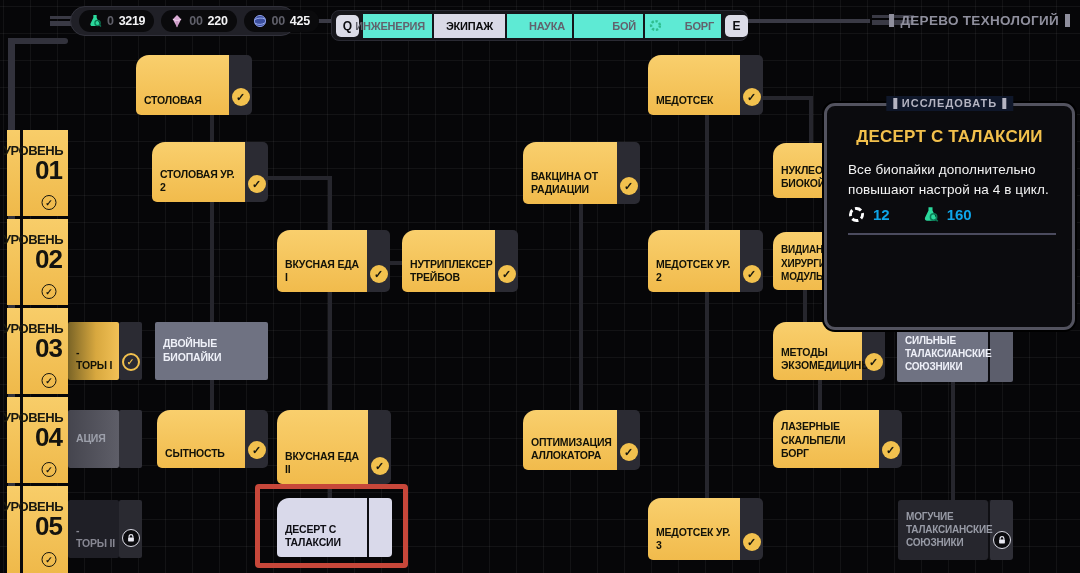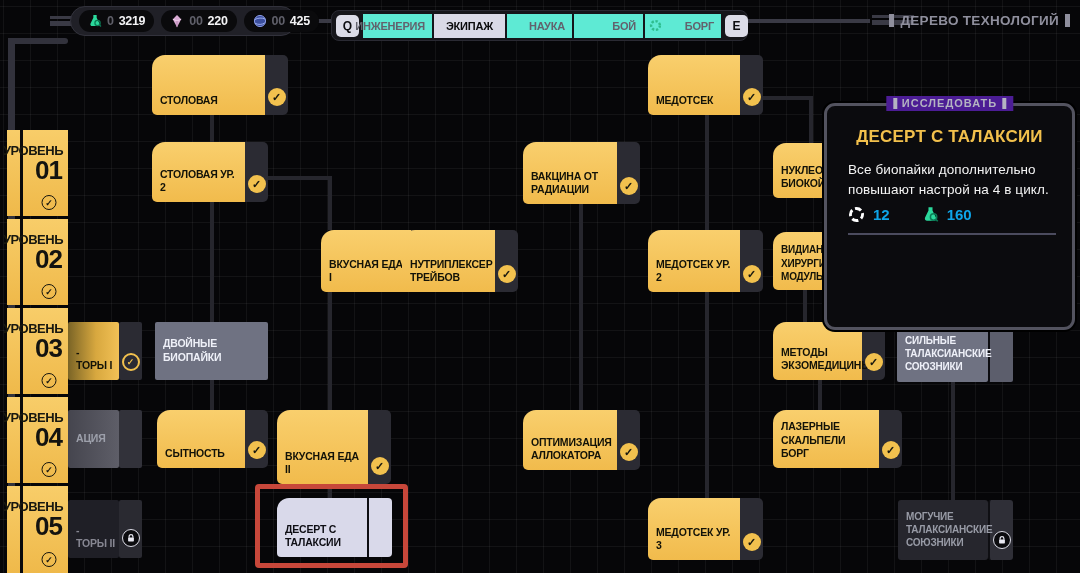--- a/index.html
+++ b/index.html
@@ -108,21 +108,21 @@
 
   .conn{position:absolute;background:#26262d;z-index:1}
 
   .redbox{position:absolute;left:255px;top:484px;width:153px;height:84px;
     border:5px solid #c7473a;border-radius:4px;z-index:8;box-sizing:border-box}
 
   
   .tooltip{position:absolute;left:824px;top:103px;width:251px;height:227px;z-index:50;
     background:#0b0b0e;border:3px solid #53535f;border-radius:11px;box-sizing:border-box;
     box-shadow:0 0 0 2px #000}
-  .tt-head{position:absolute;top:-10px;left:50%;transform:translateX(-50%);background:#4c1d95;
+  .tt-head{position:absolute;top:-10px;left:50%;transform:translateX(-50%);background:#0f172a;
     padding:0 7px;display:flex;align-items:center;gap:5px;color:#b4b4c2;font-weight:700;
     font-size:11px;line-height:15px;letter-spacing:1px;white-space:nowrap}
   .tt-head .bar{width:4px;height:11px;background:#b4b4c2}
   .tt-title{position:absolute;top:21px;left:0;right:0;text-align:center;color:#f2c04c;
     font-weight:700;font-size:17px;letter-spacing:.2px}
   .tt-desc{position:absolute;top:54px;left:21px;right:16px;color:#f4f4f4;font-size:13.5px;
     line-height:1.45;letter-spacing:.1px}
   .tt-costs{position:absolute;top:100px;left:21px;display:flex;gap:32px;align-items:center}
   .tt-cost{display:flex;align-items:center;gap:8px;color:#0ea5e9;font-weight:700;font-size:15px}
   .tt-cost .cic{width:17px;height:17px;display:block}
@@ -280,21 +280,21 @@
     <div class="conn" style="left: 579px; top: 204px; width: 4px; height: 206px;"></div>
     <div class="conn" style="left: 705px; top: 115px; width: 4px; height: 115px;"></div>
     <div class="conn" style="left: 705px; top: 292px; width: 4px; height: 206px;"></div>
     <div class="conn" style="left: 763px; top: 96px; width: 50px; height: 4px;"></div>
     <div class="conn" style="left: 809px; top: 96px; width: 4px; height: 47px;"></div>
     <div class="conn" style="left: 803px; top: 290px; width: 4px; height: 32px;"></div>
     <div class="conn" style="left: 818px; top: 380px; width: 4px; height: 30px;"></div>
     <div class="conn" style="left: 951px; top: 382px; width: 4px; height: 118px;"></div>
     <div class="conn" style="left: 210px; top: 202px; width: 4px; height: 120px;"></div>
     <div class="conn" style="left: 210px; top: 380px; width: 4px; height: 30px;"></div>
-    <div class="node done has-strip" style="left: 152px; top: 55px; width: 136px; height: 60px;">
+    <div class="node done has-strip" style="left: 136px; top: 55px; width: 116px; height: 60px;">
       <div class="body"></div>
       <div class="strip"></div>
       <div class="label">СТОЛОВАЯ</div>
       <div class="chk">✓</div>
     </div>
     <div class="node done has-strip" style="left: 648px; top: 55px; width: 115px; height: 60px;">
       <div class="body"></div>
       <div class="strip"></div>
       <div class="label">МЕДОТСЕК</div>
       <div class="chk">✓</div>
@@ -310,21 +310,21 @@
       <div class="strip"></div>
       <div class="label">ВАКЦИНА ОТ<br>РАДИАЦИИ</div>
       <div class="chk">✓</div>
     </div>
     <div class="node done has-strip" style="left: 773px; top: 143px; width: 112px; height: 55px;">
       <div class="body"></div>
       <div class="strip"></div>
       <div class="label">НУКЛЕОГЕН<br>БИОКОЙКА</div>
       <div class="chk">✓</div>
     </div>
-    <div class="node done has-strip" style="left: 277px; top: 230px; width: 113px; height: 62px; margin-left: 44px;">
+    <div class="node done has-strip" style="left: 277px; top: 230px; width: 113px; height: 62px;">
       <div class="body"></div>
       <div class="strip"></div>
       <div class="label">ВКУСНАЯ ЕДА I</div>
       <div class="chk">✓</div>
     </div>
     <div class="node done has-strip" style="left: 402px; top: 230px; width: 116px; height: 62px;">
       <div class="body"></div>
       <div class="strip"></div>
       <div class="label">НУТРИПЛЕКСЕР<br>ТРЕЙБОВ</div>
       <div class="chk">✓</div>

